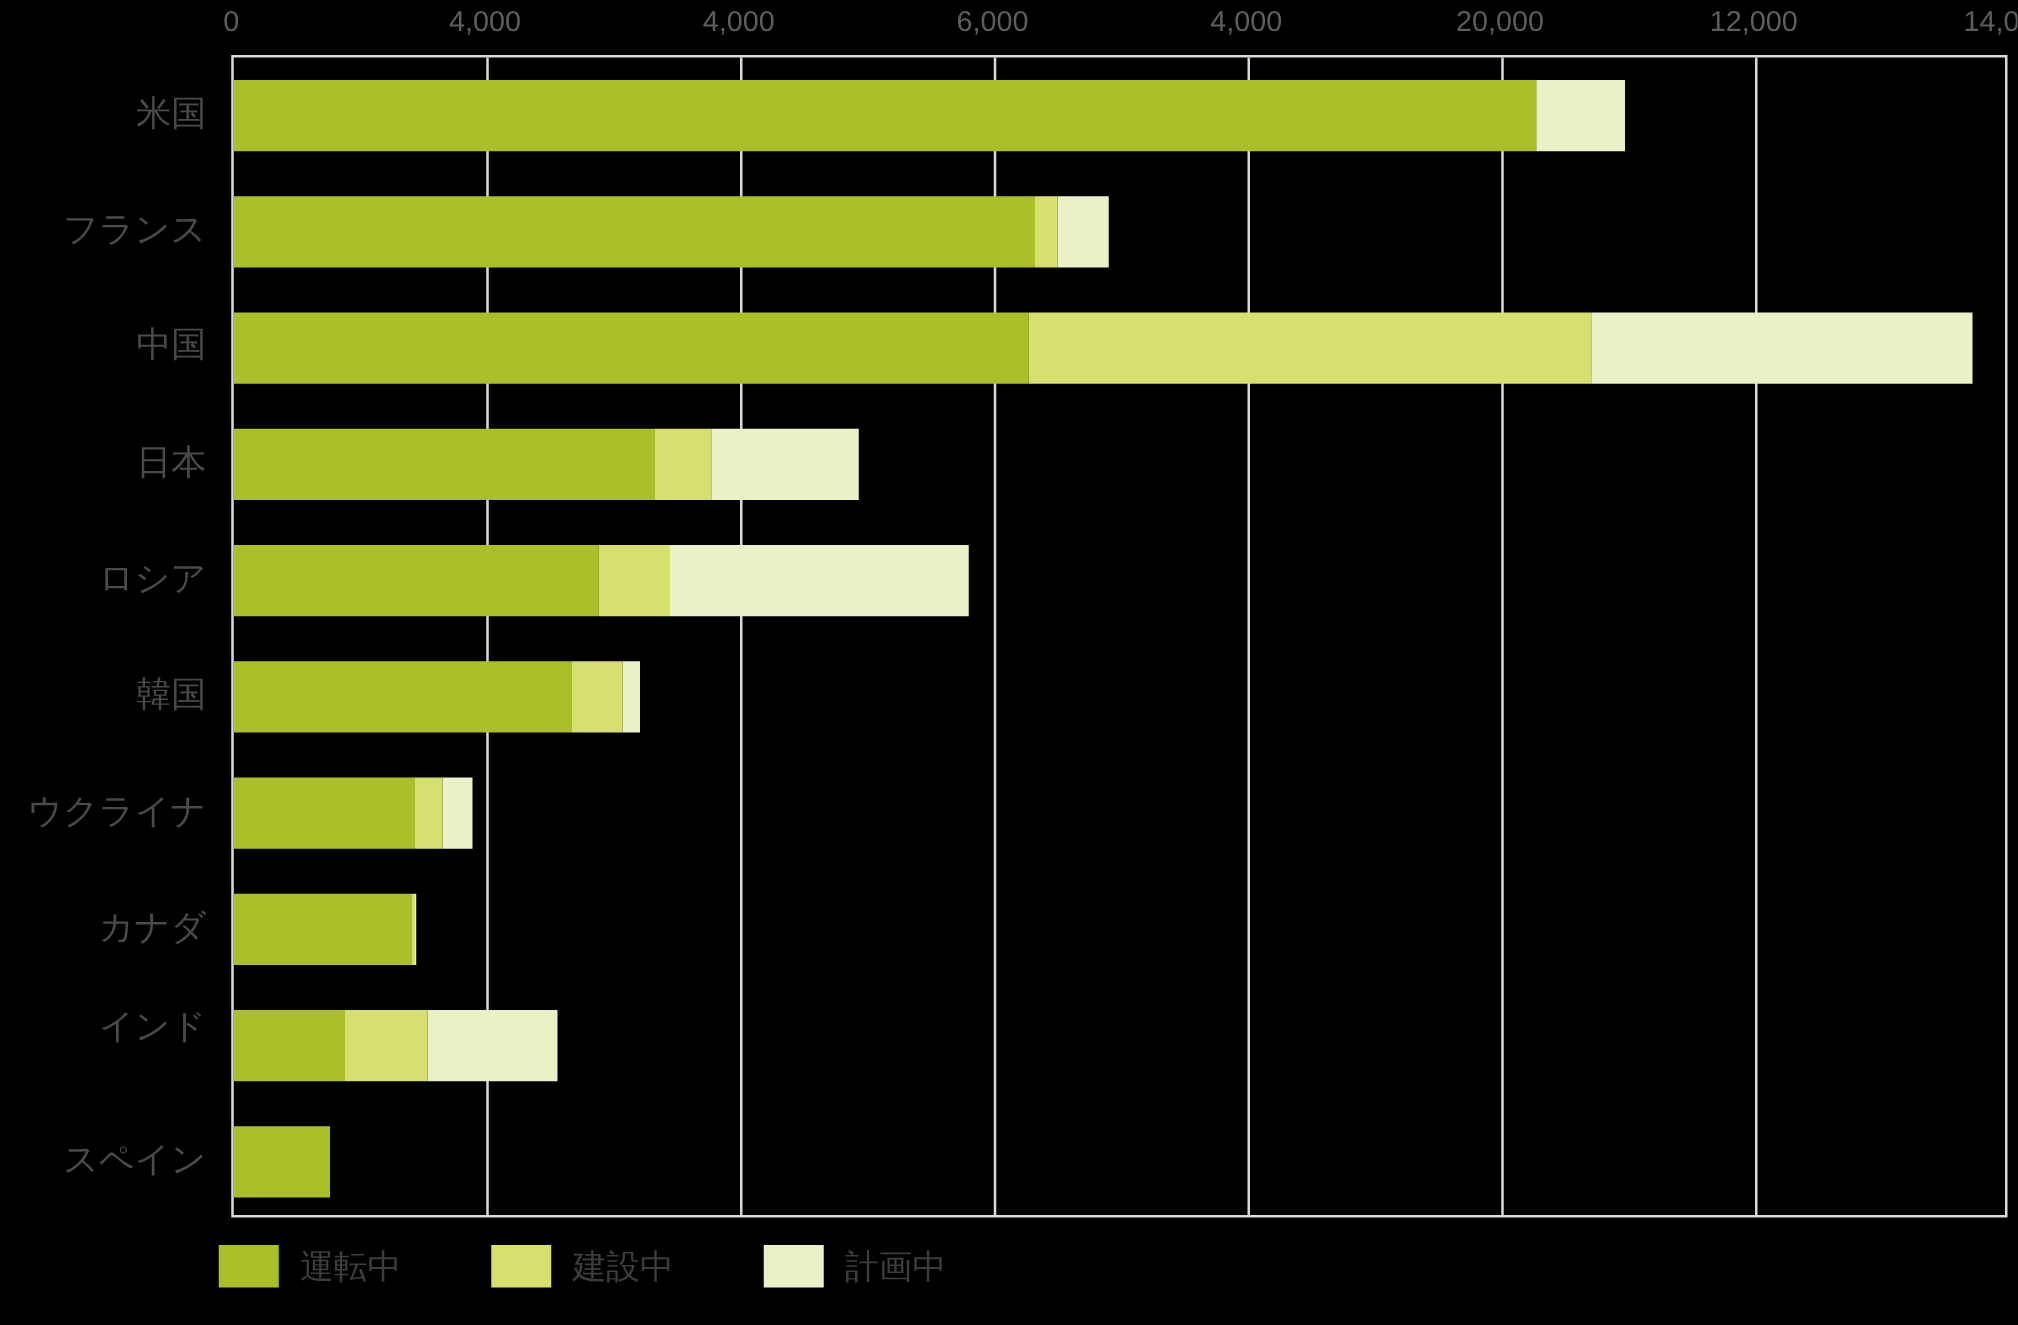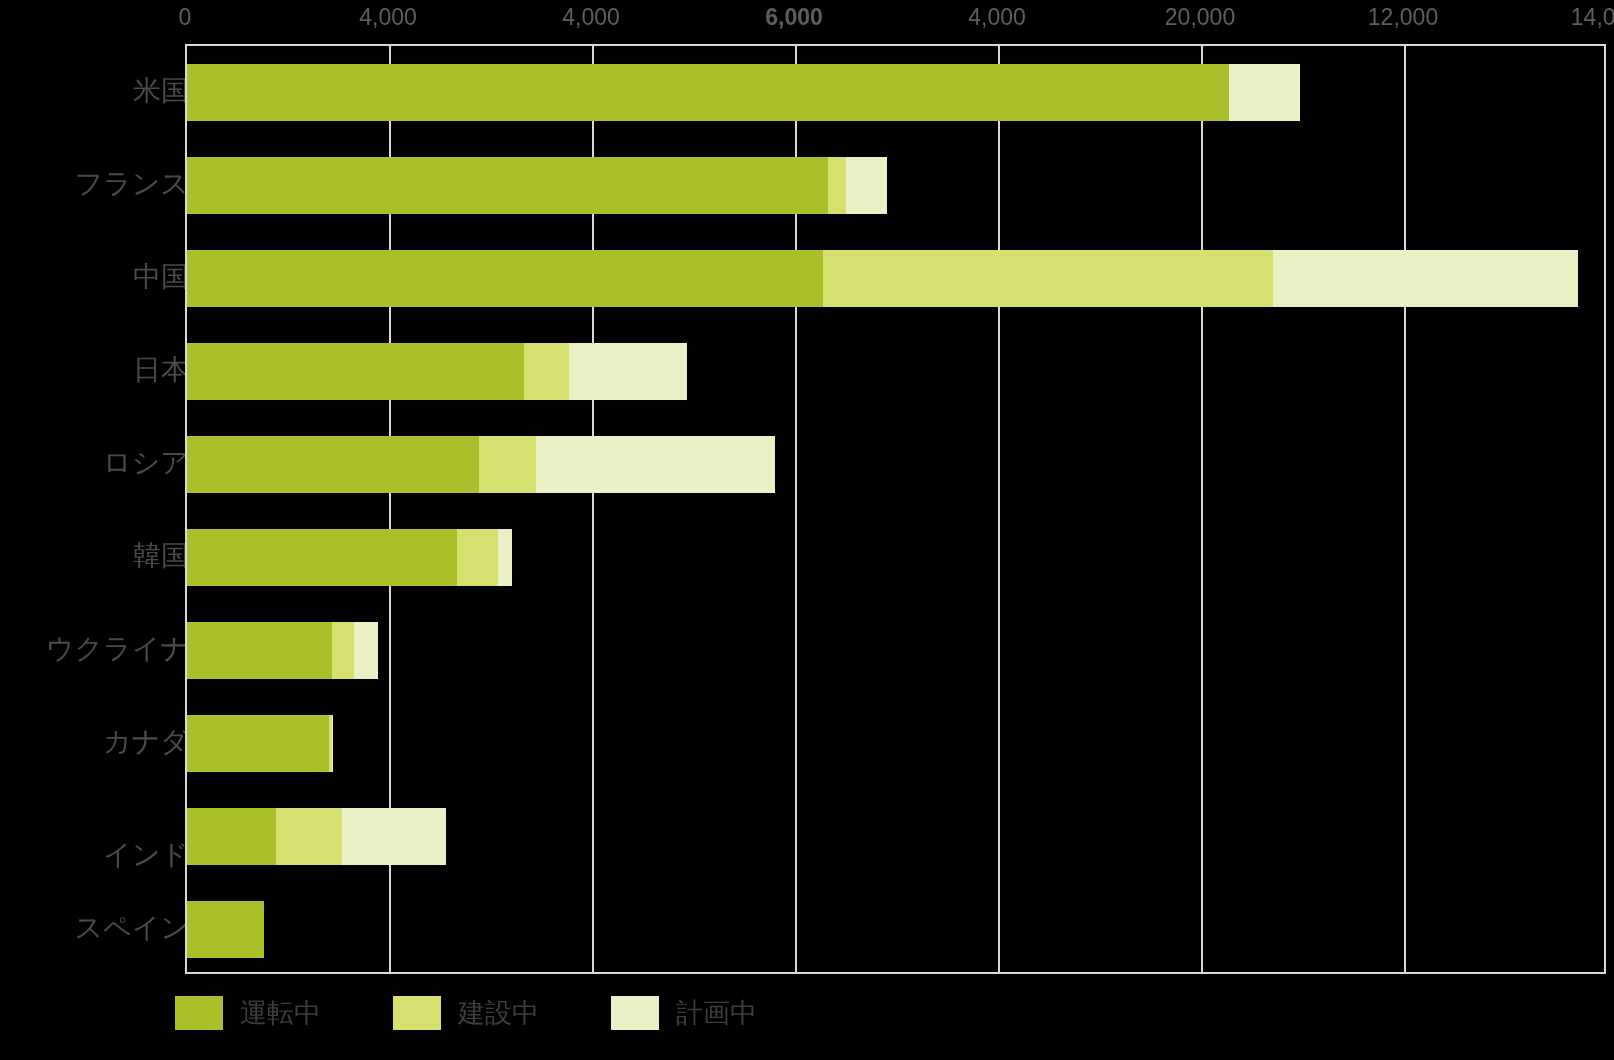--- a/index.html
+++ b/index.html
@@ -17,21 +17,21 @@
              border:2px solid #d9d9d9;box-sizing:border-box;background:#000;}
   .gridline{position:absolute;top:0;bottom:0;width:2px;background:#d9d9d9;}
 
   
   #rows{position:absolute;left:0;top:0;right:0;bottom:0;}
   .row{position:absolute;left:0;right:0;display:flex;align-items:center;}
   .bar{height:100%;display:flex;}
   .seg{height:100%;}
 
   
-  #y-axis-labels{position:absolute;left:0;top:44px;width:175px;height:930px;margin-left:24px;}
+  #y-axis-labels{position:absolute;left:0;top:44px;width:175px;height:930px;}
   .y-tick{position:absolute;right:10px;color:#4a4a4a;font-size:28px;
           line-height:34px;white-space:nowrap;text-align:right;
           transform:translateY(-50%);}
 
   
   #legend{position:absolute;left:175px;top:986px;height:54px;display:flex;align-items:center;}
   .legend-item{display:flex;align-items:flex-end;margin-right:72px;}
   .legend-swatch{width:48px;height:34px;display:block;}
   .legend-label{margin-left:17px;color:#3d3d3d;font-size:27px;line-height:34px;white-space:nowrap;}
 
@@ -40,37 +40,37 @@
 </style>
 </head>
 <body>
 
 <div id="chart-root">
 
   <div id="x-axis-labels">
       <div class="x-tick" style="left: 185px;">0</div>
       <div class="x-tick" style="left: 388px;">4,000</div>
       <div class="x-tick" style="left: 591px;">4,000</div>
-      <div class="x-tick" style="left: 794px; font-weight: bold;">6,000</div>
+      <div class="x-tick" style="left: 794px;">6,000</div>
       <div class="x-tick" style="left: 997px;">4,000</div>
       <div class="x-tick" style="left: 1200px;">20,000</div>
       <div class="x-tick" style="left: 1403px;">12,000</div>
       <div class="x-tick" style="left: 1606px;">14,000</div>
     </div>
 
   <div id="y-axis-labels">
       <div class="y-tick" style="top: 46.5px;">米国</div>
       <div class="y-tick" style="top: 139.5px;">フランス</div>
       <div class="y-tick" style="top: 232.5px; font-family: Liberation Serif, serif;">中国</div>
       <div class="y-tick" style="top: 325.5px;">日本</div>
       <div class="y-tick" style="top: 418.5px;">ロシア</div>
       <div class="y-tick" style="top: 511.5px; text-align: center;">韓国</div>
       <div class="y-tick" style="top: 604.5px;">ウクライナ</div>
       <div class="y-tick" style="top: 697.5px;">カナダ</div>
-      <div class="y-tick" style="top: 811px;">インド</div>
+      <div class="y-tick" style="top: 777px;">インド</div>
       <div class="y-tick" style="top: 883.5px;">スペイン</div>
     </div>
 
   <div id="plot-area">
     <div id="gridlines">
         <div class="gridline" style="left: 202px;"></div>
         <div class="gridline" style="left: 405px;"></div>
         <div class="gridline" style="left: 608px;"></div>
         <div class="gridline" style="left: 811px;"></div>
         <div class="gridline" style="left: 1014px;"></div>

